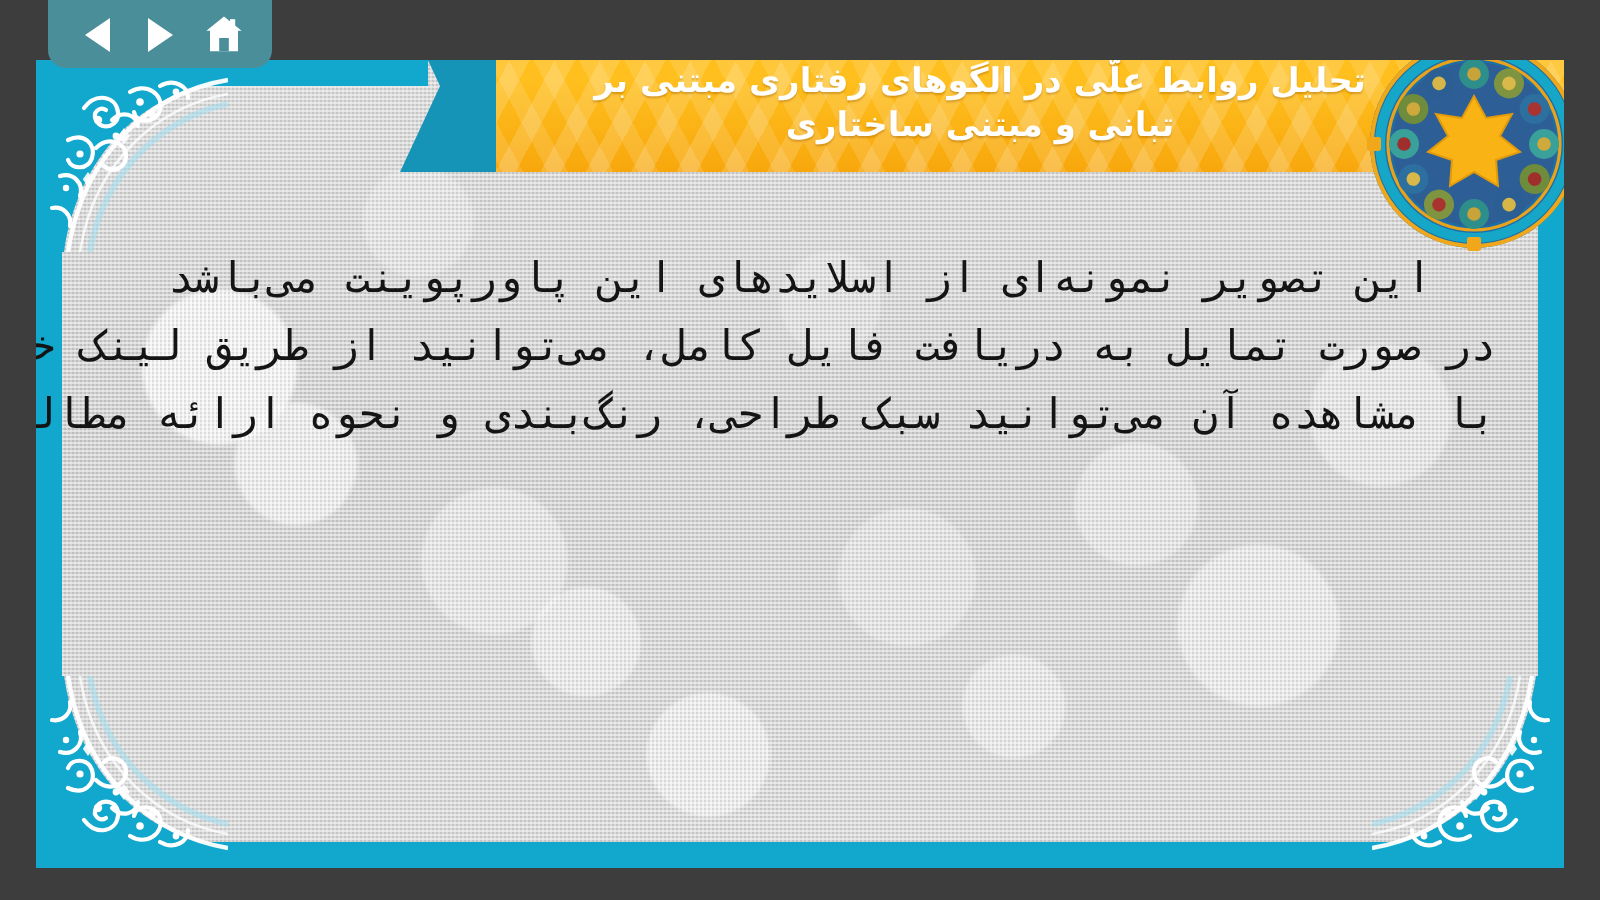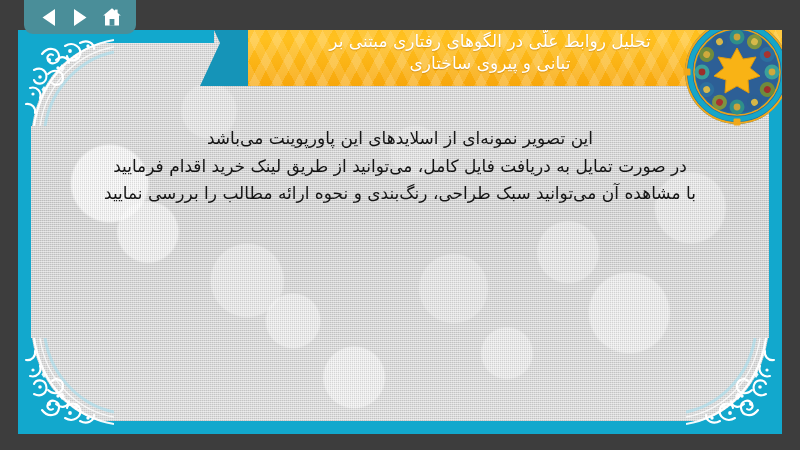--- a/index.html
+++ b/index.html
@@ -147,21 +147,21 @@
       linear-gradient(180deg, #fcb813 0%, #ffc01f 45%, #f7a70c 100%);
   }
   #ribbon-title {
     position: absolute;
     left: 60px;
     right: 62px;
     top: 30px;
     text-align: center;
     color: #ffffff;
     font-size: 17px;
-    font-weight: normal;
+    font-weight: bold;
     line-height: 1.32;
     letter-spacing: .2px;
     text-shadow: 0 1px 1px rgba(160,95,0,.40);
     direction: rtl;
   }
   #ribbon-title .tline { display: block; white-space: nowrap; }
 
   
   #medallion {
     position: absolute;
@@ -179,24 +179,25 @@
     left: 34px;
     right: 34px;
     top: 95px;
     text-align: center;
     direction: rtl;
     z-index: 20;
   }
   #body-copy .bline {
     display: block;
     color: #141414;
-    font-size: 17px;
+    font-size: 21px;
     line-height: 1.62;
     white-space: nowrap;
     font-weight: normal;
+    font-family: Liberation Mono, monospace;
   }
 </style>
 </head>
 <body>
 
 <div id="viewer">
 
   <div id="navbar">
     <div class="navbtn">
       <span>
@@ -332,21 +333,21 @@
           <path d="M38 72 l2.4-3.3 -2.4-3.3 -2.4 3.3 Z"></path>
         </g>
       </svg>
     </div>
 
     <div id="ribbon-wrap">
       <div id="ribbon-tail"></div>
       <div id="ribbon-body"></div>
       <div id="ribbon-title">
         <span class="tline">تحلیل روابط علّی در الگوهای رفتاری مبتنی بر</span>
-        <span class="tline">تبانی و پیروی ساختاری</span>
+        <span class="tline">تبانی و مبتنی ساختاری</span>
       </div>
     </div>
 
     <div id="medallion">
       <svg viewBox="0 0 108 108" aria-hidden="true">
         <circle cx="54" cy="54" r="52" fill="#1d6fa5"></circle>
         <circle cx="54" cy="54" r="51" fill="none" stroke="#f0a81a" stroke-width="2"></circle>
         <circle cx="54" cy="54" r="47" fill="none" stroke="#16a6c8" stroke-width="5"></circle>
         <circle cx="54" cy="54" r="43" fill="none" stroke="#e8a21c" stroke-width="1.6"></circle>
         <circle cx="54" cy="54" r="41" fill="#2d5f96"></circle>

